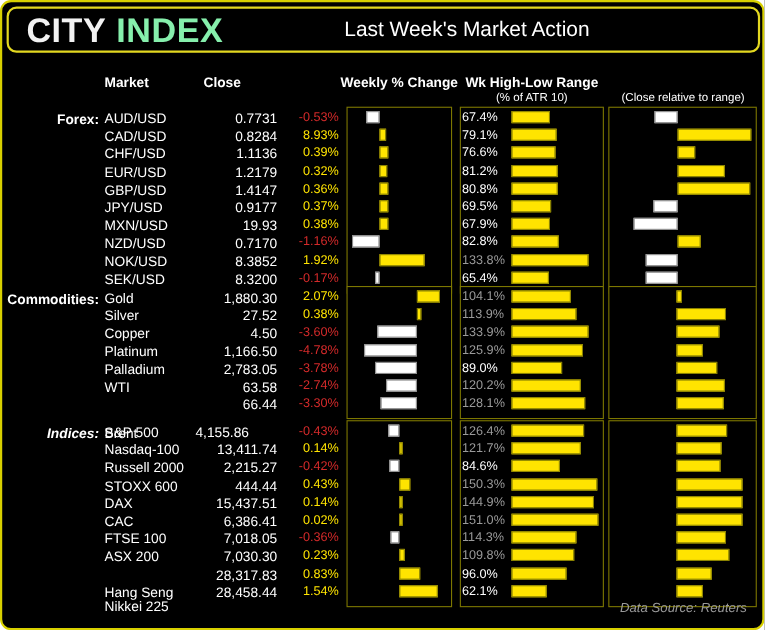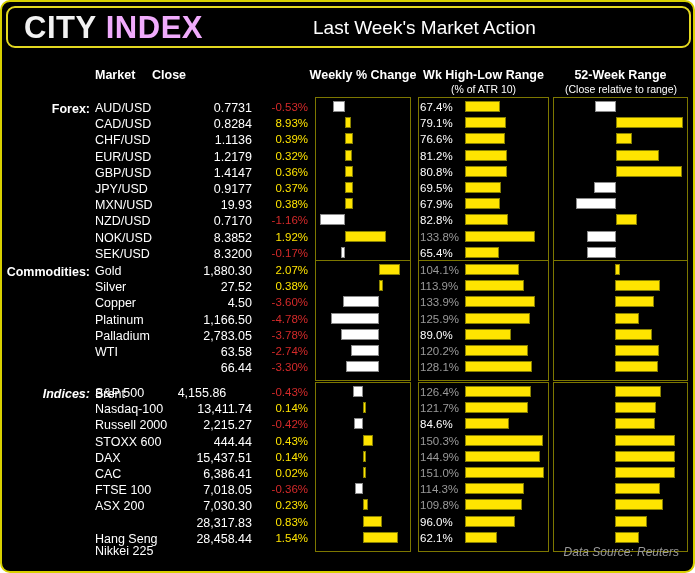--- a/index.html
+++ b/index.html
@@ -24,21 +24,21 @@
     border:2px solid #e3d820;
     border-radius:9px;
     box-sizing:border-box;
   }
   .logo{
     position:absolute;left:16px;top:4px;
     font-size:31px;font-weight:bold;letter-spacing:0.5px;
     line-height:32px;white-space:nowrap;
   }
   .logo .city{color:#f2f2f2;}
-  .logo .index{color:#f0abfc;}
+  .logo .index{color:#86efac;}
   .header-title{
     position:absolute;left:305px;top:8px;
     color:#ffffff;font-size:19px;line-height:24px;white-space:nowrap;
   }
 
   
   .colhead{
     position:absolute;color:#ffffff;font-size:12.5px;font-weight:bold;
     white-space:nowrap;text-align:center;
   }
@@ -101,25 +101,24 @@
 <div id="root">
 
   <div class="header">
     <div class="logo">
       <span class="city">CITY</span><span>&nbsp;</span><span class="index">INDEX</span>
     </div>
     <div class="header-title">Last Week's Market Action</div>
   </div>
 
   <div class="colhead" style="left:93px;top:66px;text-align:right;">Market</div>
-  <div class="colhead" style="left:150px;top:66px;width:100px;text-align:left;">Close</div>
+  <div class="colhead" style="left:150px;top:66px;width:100px;text-align:center;">Close</div>
   <div class="colhead" style="left:276px;top:66px;width:170px;">Weekly % Change</div>
   <div class="colhead" style="left:416px;top:66px;width:131px;">Wk High-Low Range</div>
   <div class="colsub" style="left:416px;top:81px;width:131px;">(% of ATR 10)</div>
-  <div class="colhead" style="left:551px;top:66px;width:135px;">52-Week Range</div>
   <div class="colsub" style="left:549px;top:81px;width:140px;">(Close relative to range)</div>
 
   <div class="tbl" id="tbl">
       <div class="sec-label" style="left: 0px; width: 88px; top: 100px;">Forex:</div>
       <div class="panel" style="left: 313px; top: 95px; width: 96px; height: 170px;">
         <div class="bar neg" style="top: 3px; left: 17.405px; width: 11.395px;"></div>
         <div class="bar pos" style="top: 19.2px; left: 28.8px; width: 6.235px;"></div>
         <div class="bar pos" style="top: 35.4px; left: 28.8px; width: 8.385px;"></div>
         <div class="bar pos" style="top: 51.6px; left: 28.8px; width: 6.88px;"></div>
         <div class="bar pos" style="top: 67.8px; left: 28.8px; width: 7.74px;"></div>

